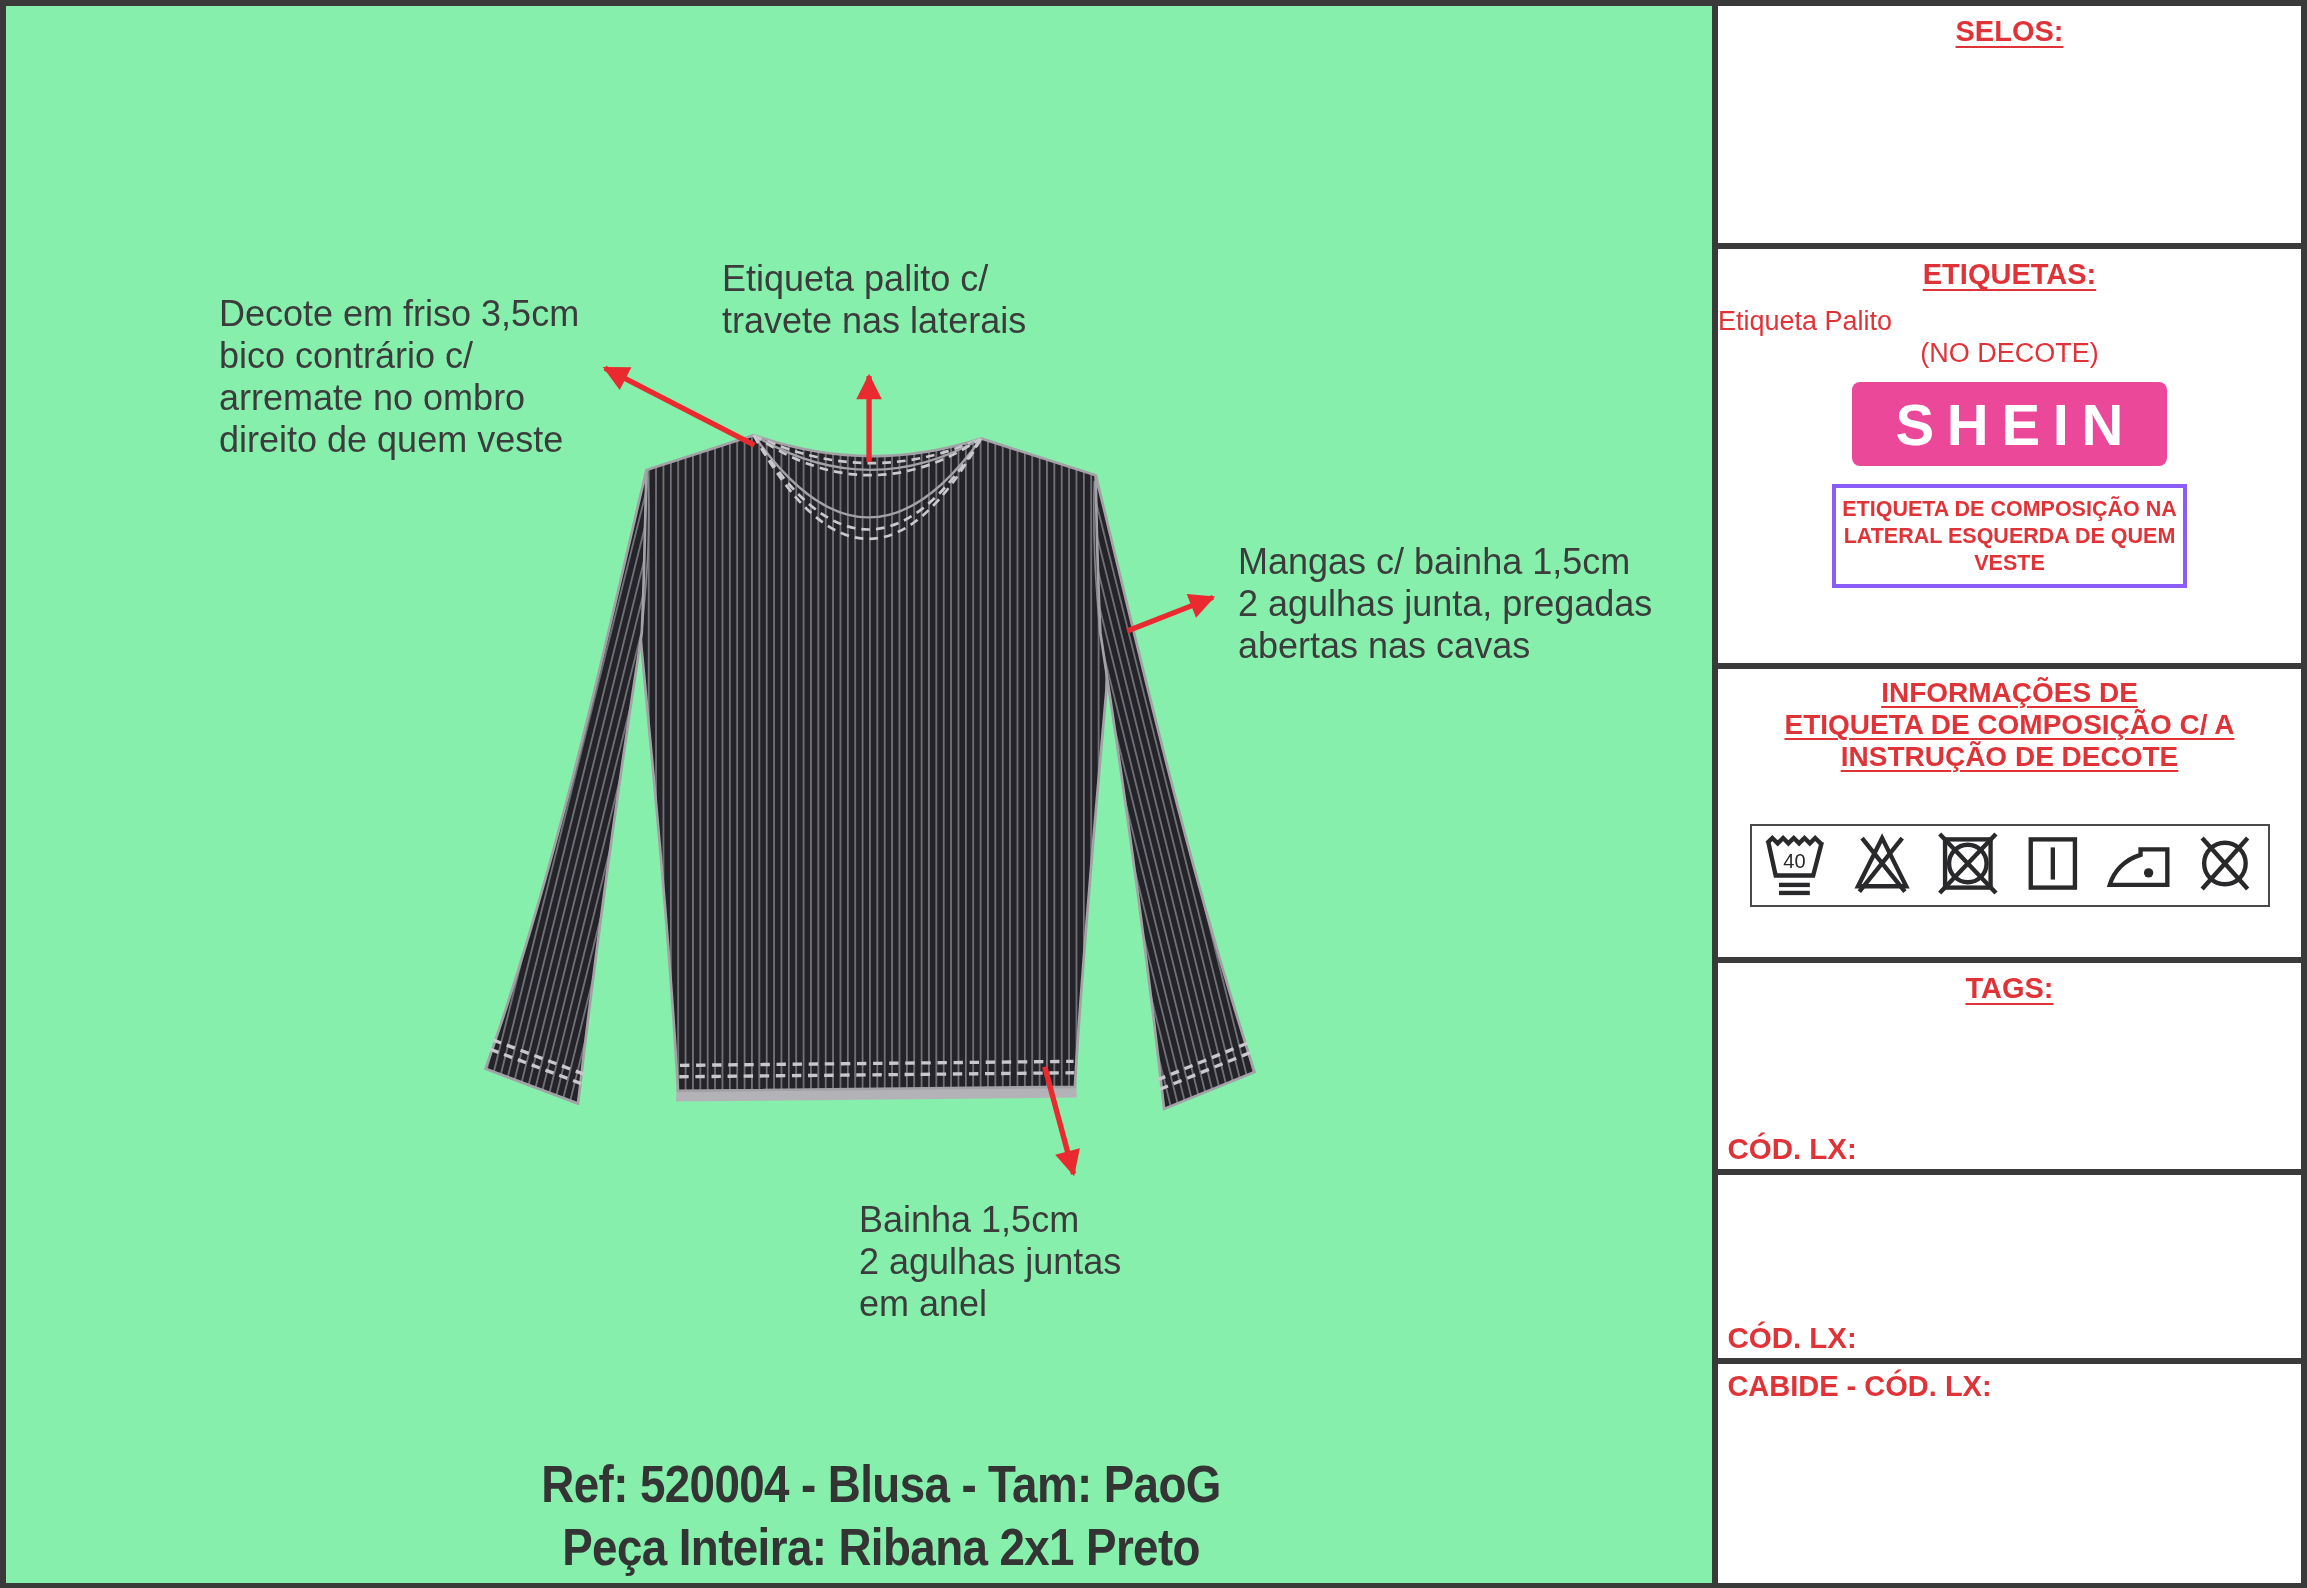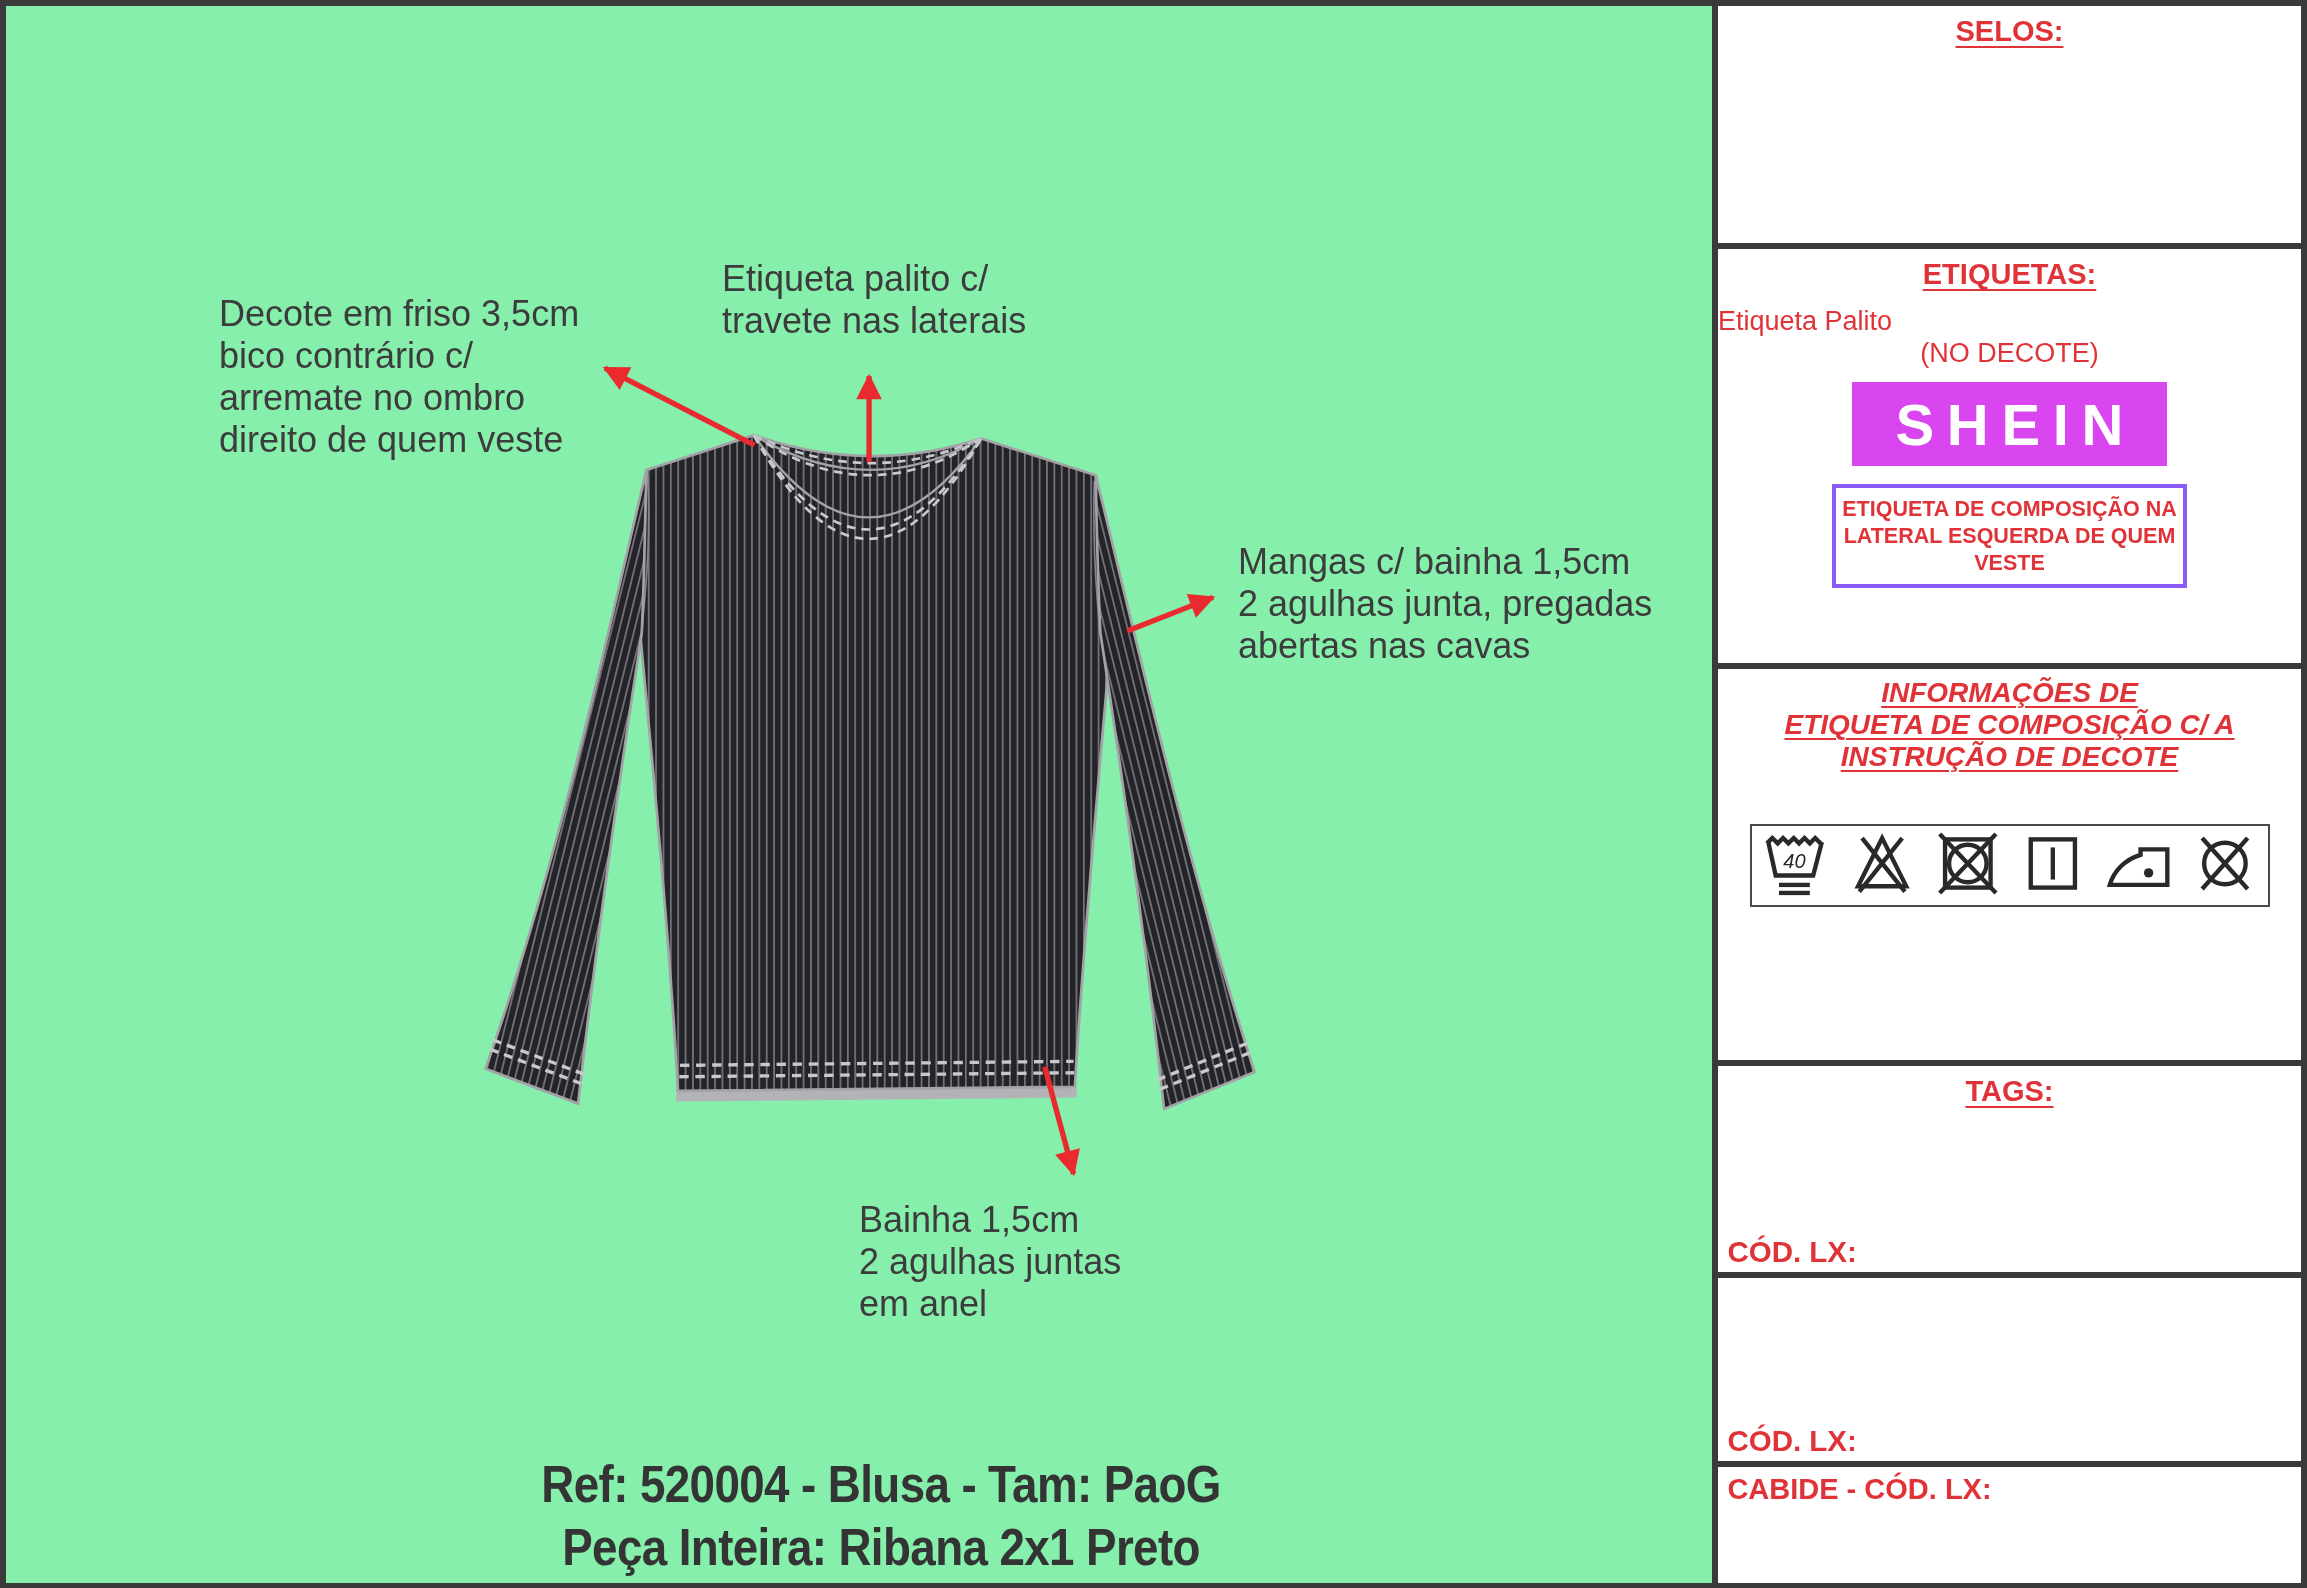--- a/index.html
+++ b/index.html
@@ -24,22 +24,22 @@
   }
   .sb-section{position:relative;box-sizing:border-box;border-bottom:6px solid #3a3a3a;flex:0 0 auto;}
   .sb-section.last{border-bottom:none;flex:1 1 auto;}
   .sb-h{
     margin-top:9.4px;text-align:center;color:#e03338;font-weight:bold;font-size:29px;
     text-decoration:underline;text-decoration-thickness:2px;text-underline-offset:4.7px;
   }
   .sb-sub{margin-top:13.4px;text-align:left;color:#e03338;font-size:27px;line-height:32px;}
   .sb-sub2{text-align:center;color:#e03338;font-size:27px;line-height:32px;}
   .brand-box{
-    width:315px;height:84px;background:#d946ef;margin:13.4px auto 0;
-    display:flex;align-items:center;justify-content:center;
+    width:315px;height:84px;background:#ec4899;margin:13.4px auto 0;
+    display:flex;align-items:center;justify-content:center;border-radius:8px;
   }
   .brand-text{color:#fff;font-weight:bold;font-size:58px;letter-spacing:12.7px;padding-left:12.7px;}
   .comp-box{
     width:341px;margin:18px auto 0;border:4px solid #8b5cf6;
     padding:8px 2.7px 6.7px;box-sizing:content-box;
   }
   .comp-box div{text-align:center;color:#e03338;font-weight:bold;font-size:21.5px;line-height:27px;}
   .info-h{margin-top:8px;}
   .info-h div{
     text-align:center;color:#e03338;font-weight:bold;font-size:28px;line-height:32px;
@@ -158,21 +158,21 @@
       <div class="brand-box">
         <span class="brand-text">SHEIN</span>
       </div>
       <div class="comp-box">
         <div>ETIQUETA DE COMPOSIÇÃO NA</div>
         <div>LATERAL ESQUERDA DE QUEM</div>
         <div>VESTE</div>
       </div>
     </section>
 
-    <section class="sb-section" style="height:397px;font-style:italic;">
+    <section class="sb-section" style="height:294px;">
       <div class="info-h">
         <div>INFORMAÇÕES DE</div>
         <div>ETIQUETA DE COMPOSIÇÃO C/ A</div>
         <div>INSTRUÇÃO DE DECOTE</div>
       </div>
       <div class="care-box">
         <svg width="516" height="79" viewBox="0 0 770 118">
 
           <g transform="translate(18,6)" stroke="#29292b" stroke-width="6.5" fill="none">
             <path d="M4,20 L12,12 L20,20 L28,12 L36,20 L44,12 L52,20 L60,12 L68,20 L76,12 L84,20"></path>

